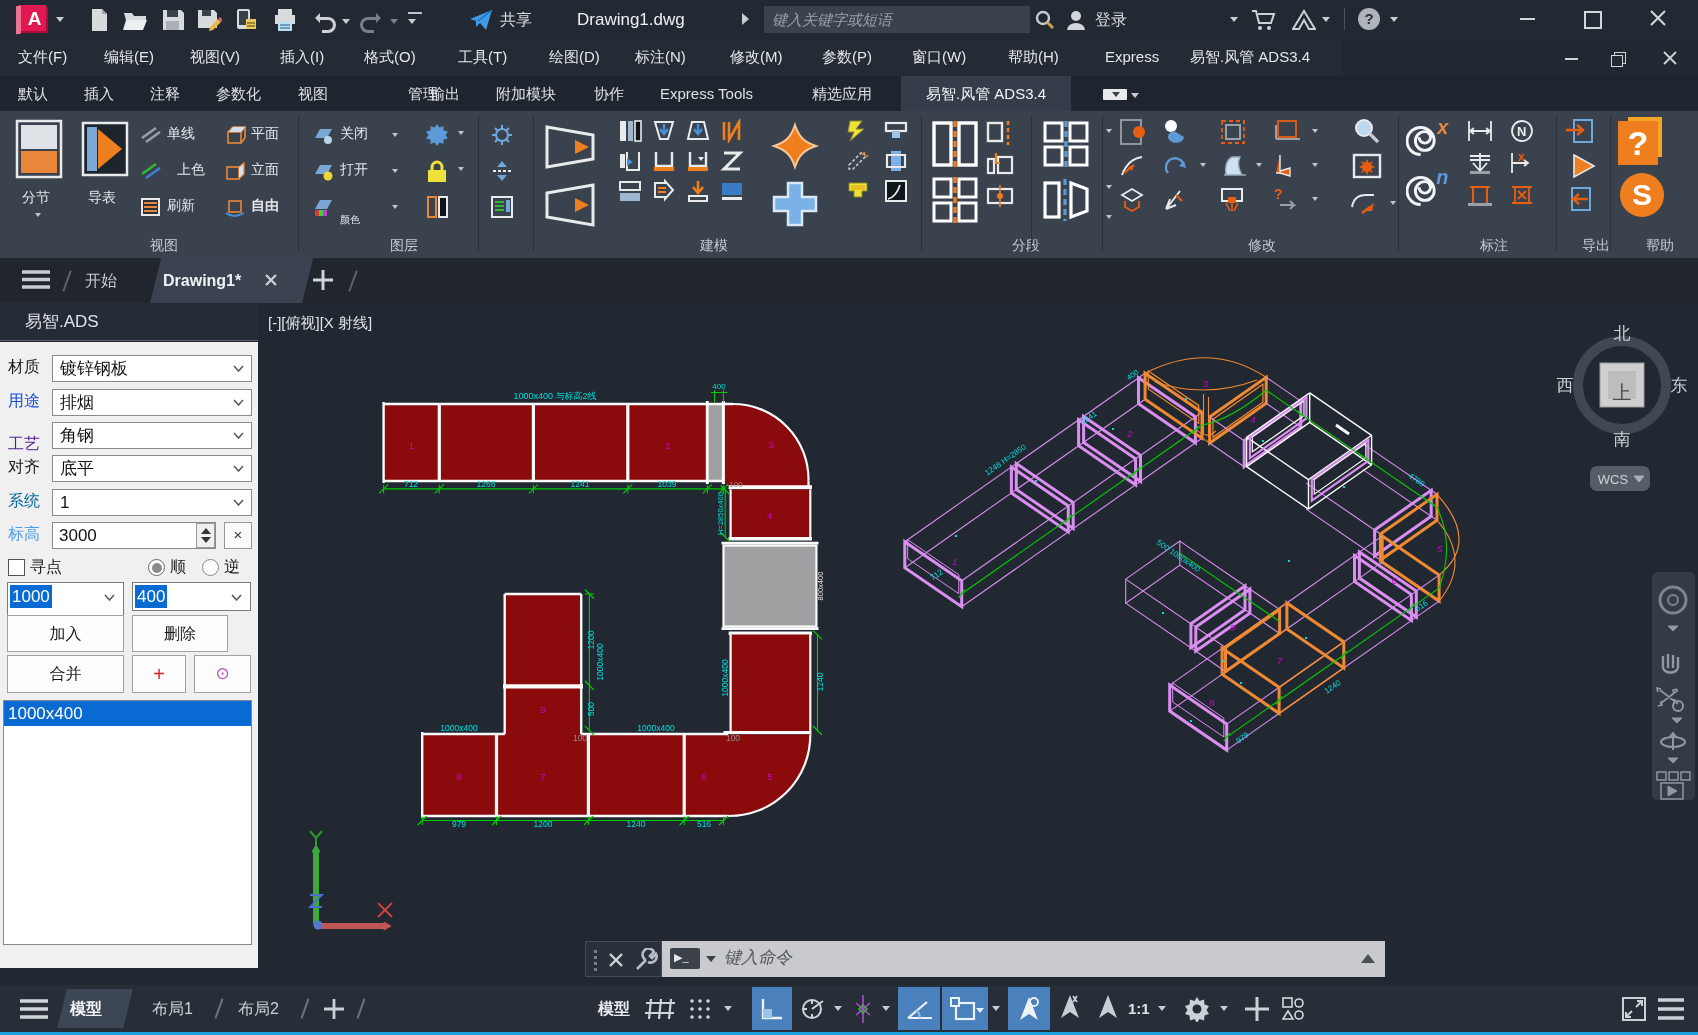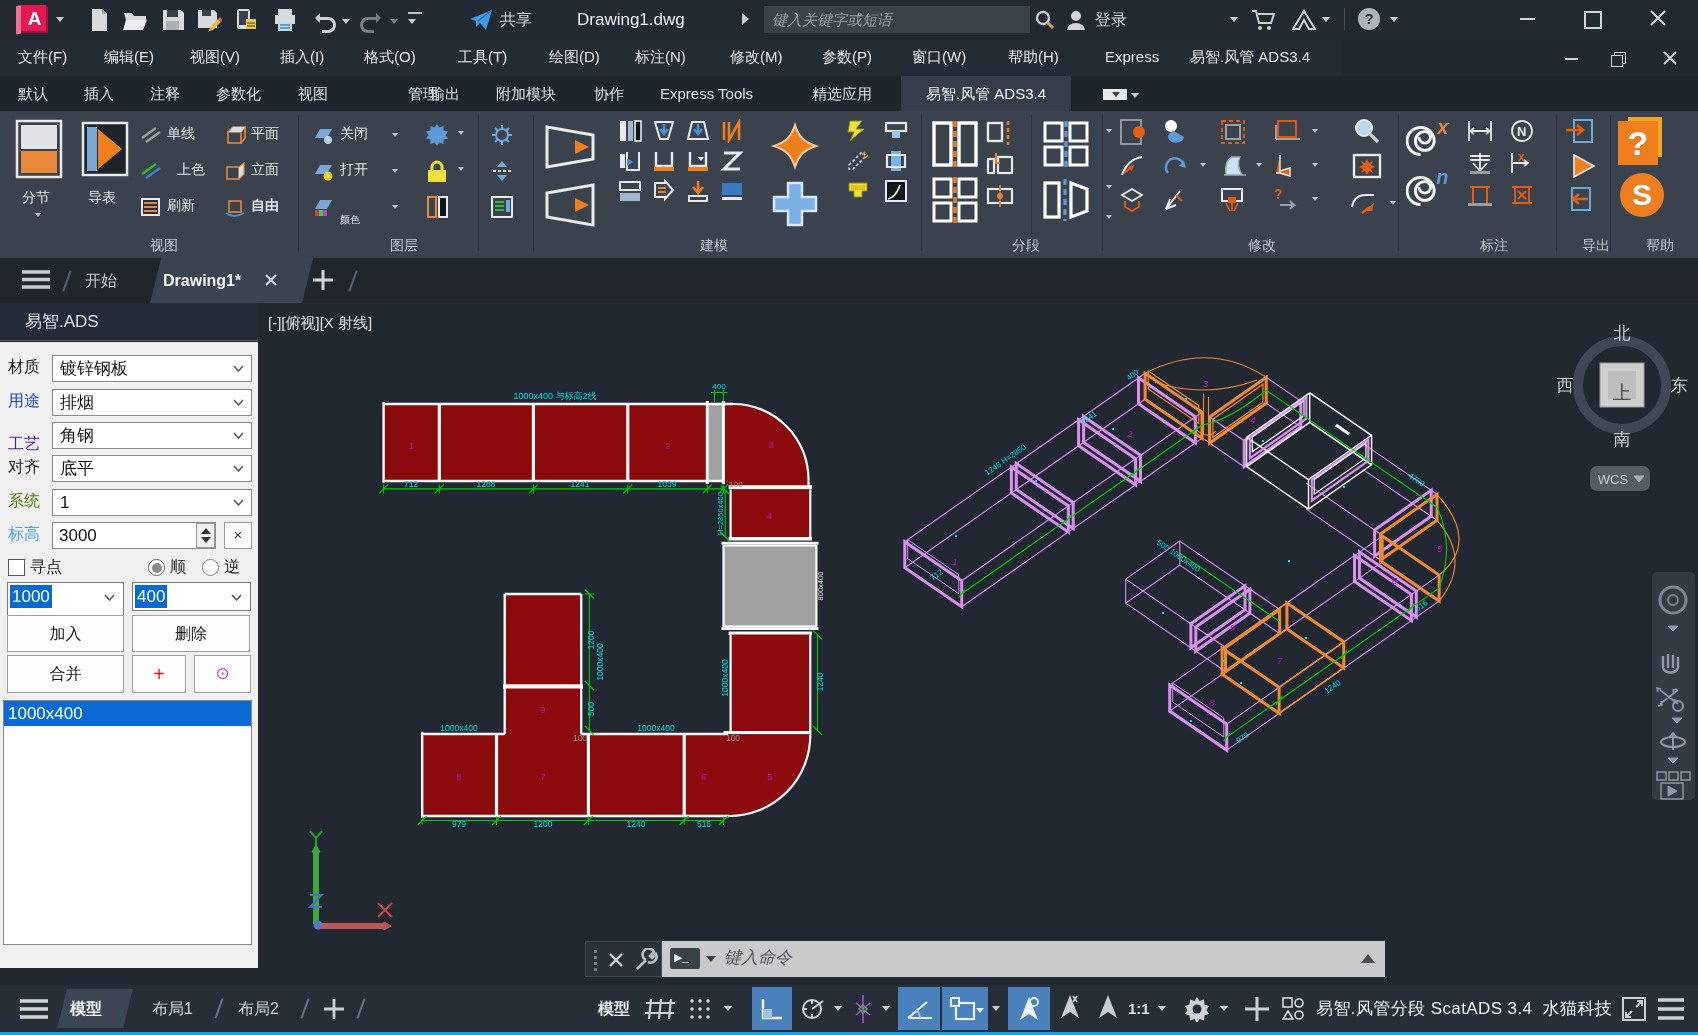--- a/index.html
+++ b/index.html
@@ -819,21 +819,21 @@
             <path d="M1 1 L5.5 6 L10 1" stroke="#555" stroke-width="1.5" fill="none"></path>
           </svg></div>
         <div class="plab" style="top:92px;color:#4c1d95;">工艺</div>
         <div class="pselect" style="top:79.5px;">角钢<svg style="position:absolute;right:7px;top:9px" width="11" height="7" viewBox="0 0 11 7">
             <path d="M1 1 L5.5 6 L10 1" stroke="#555" stroke-width="1.5" fill="none"></path>
           </svg></div>
         <div class="plab" style="top:115.0px;color:#1a1a1a;">对齐</div>
         <div class="pselect" style="top:113.0px;">底平<svg style="position:absolute;right:7px;top:9px" width="11" height="7" viewBox="0 0 11 7">
             <path d="M1 1 L5.5 6 L10 1" stroke="#555" stroke-width="1.5" fill="none"></path>
           </svg></div>
-        <div class="plab" style="top:149.0px;color:#4d7c0f;">系统</div>
+        <div class="plab" style="top:149.0px;color:#0369a1;">系统</div>
         <div class="pselect" style="top:147.0px;">1<svg style="position:absolute;right:7px;top:9px" width="11" height="7" viewBox="0 0 11 7">
             <path d="M1 1 L5.5 6 L10 1" stroke="#555" stroke-width="1.5" fill="none"></path>
           </svg></div>
         <div class="plab" style="top:182px;color:#4d9dea;">标高</div>
         <div style="position:absolute;left:52px;top:180px;width:164px;height:27px;background:#fff;border:1px solid #8a8a8a;box-sizing:border-box;font-size:17px;color:#111;padding-left:6px;line-height:25px;">3000</div>
         <div style="position:absolute;left:196px;top:181px;width:19px;height:25px;background:#f0f0f0;border:1px solid #999;box-sizing:border-box;">
       <div style="position:absolute;left:4px;top:4px;width:0;height:0;border-bottom:6px solid #333;border-left:5px solid transparent;border-right:5px solid transparent;"></div>
       <div style="position:absolute;left:4px;bottom:4px;width:0;height:0;border-top:6px solid #333;border-left:5px solid transparent;border-right:5px solid transparent;"></div>
         </div>
         <div style="position:absolute;left:224px;top:180px;width:28px;height:27px;background:#fbfbfb;border:1px solid #999;box-sizing:border-box;text-align:center;line-height:24px;font-size:15px;color:#333;">×</div>
@@ -850,21 +850,21 @@
             <path d="M1 1 L5.5 6 L10 1" stroke="#555" stroke-width="1.5" fill="none"></path>
           </svg>
         </div>
         <div style="position:absolute;left:132px;top:240px;width:119px;height:29px;background:#fff;border:1px solid #7a7a7a;box-sizing:border-box;">
           <span style="position:absolute;left:2px;top:2px;background:#0a6ad4;color:#fff;font-size:17px;padding:0 2px;line-height:23px;">400</span>
           <svg style="position:absolute;right:8px;top:11px" width="11" height="7" viewBox="0 0 11 7">
             <path d="M1 1 L5.5 6 L10 1" stroke="#555" stroke-width="1.5" fill="none"></path>
           </svg>
         </div>
         <div style="position:absolute;left:7px;top:273px;width:117px;height:37px;background:#fdfdfd;border:1px solid #a0a0a0;box-sizing:border-box;text-align:center;line-height:35px;font-size:16px;color:#1a1a1a;">加入</div>
-        <div style="position:absolute;left:132px;top:273px;width:118px;height:37px;background:#fdfdfd;border:1px solid #a0a0a0;box-sizing:border-box;text-align:center;line-height:35px;font-size:16px;color:#1a1a1a;">删除</div>
+        <div style="position:absolute;left:132px;top:273px;width:96px;height:37px;background:#fdfdfd;border:1px solid #a0a0a0;box-sizing:border-box;text-align:center;line-height:35px;font-size:16px;color:#1a1a1a;">删除</div>
         <div style="position:absolute;left:7px;top:313px;width:117px;height:38px;background:#fdfdfd;border:1px solid #a0a0a0;box-sizing:border-box;text-align:center;line-height:36px;font-size:16px;color:#1a1a1a;">合并</div>
         <div style="position:absolute;left:132px;top:313px;width:54px;height:38px;background:#fdfdfd;border:1px solid #a0a0a0;box-sizing:border-box;text-align:center;line-height:36px;font-size:16px;color:#1a1a1a;"><span style="color:#e02020;font-size:20px;">+</span></div>
         <div style="position:absolute;left:194px;top:313px;width:57px;height:38px;background:#fdfdfd;border:1px solid #a0a0a0;box-sizing:border-box;text-align:center;line-height:36px;font-size:16px;color:#1a1a1a;"><span style="color:#c050c0;font-size:17px;">⊙</span></div>
         <div style="position:absolute;left:3px;top:358px;width:249px;height:245px;background:#fff;border:1px solid #888;box-sizing:border-box;">
           <div style="background:#0a6ad4;color:#fff;font-size:17px;height:25px;line-height:25px;padding-left:4px;">1000x400</div>
         </div>
       </div>
     </div>
     <div class="cmdbar">
       <div style="position:absolute;left:0;top:0;width:77px;height:36px;background:#2b313b;border:1px solid #434b57;box-sizing:border-box;">
@@ -962,21 +962,20 @@
     <div class="dd2" style="left:1220px;"></div>
     <svg style="position:absolute;left:1244px;top:11px" width="26" height="26" viewBox="0 0 26 26">
       <path d="M13 1 V25 M1 13 H25" stroke="#ccd1d7" stroke-width="3"></path>
     </svg>
     <svg style="position:absolute;left:1282px;top:12px" width="26" height="24" viewBox="0 0 26 24">
       <rect x="1" y="1" width="9" height="9" fill="none" stroke="#d6dade" stroke-width="1.6"></rect>
       <circle cx="17" cy="6" r="4" fill="none" stroke="#d6dade" stroke-width="1.6"></circle>
       <path d="M6 14 l5 8 h-10 z" fill="none" stroke="#d6dade" stroke-width="1.6"></path>
       <circle cx="17" cy="18" r="4" fill="none" stroke="#d6dade" stroke-width="1.6"></circle>
     </svg>
-    <div style="position:absolute;left:1316px;top:0;line-height:47px;font-size:17px;letter-spacing:0.4px;color:#f2f4f6;">易智.风管分段 ScatADS 3.4&nbsp; 水猫科技</div>
     <svg style="position:absolute;left:1622px;top:12px" width="24" height="24" viewBox="0 0 24 24">
       <rect x="1" y="1" width="22" height="22" fill="none" stroke="#ccd1d7" stroke-width="2"></rect>
       <path d="M14 10 L20 4 M15 4 h5 v5 M10 14 L4 20 M4 15 v5 h5" stroke="#ccd1d7" stroke-width="2" fill="none"></path>
     </svg>
     <svg style="position:absolute;left:1658px;top:13px" width="26" height="22" viewBox="0 0 26 22">
       <path d="M0 2 h26 M0 11 h26 M0 20 h26" stroke="#ccd1d7" stroke-width="3.4"></path>
     </svg>
   </div>
 <div class="bottomline"></div>
 </body></html>

